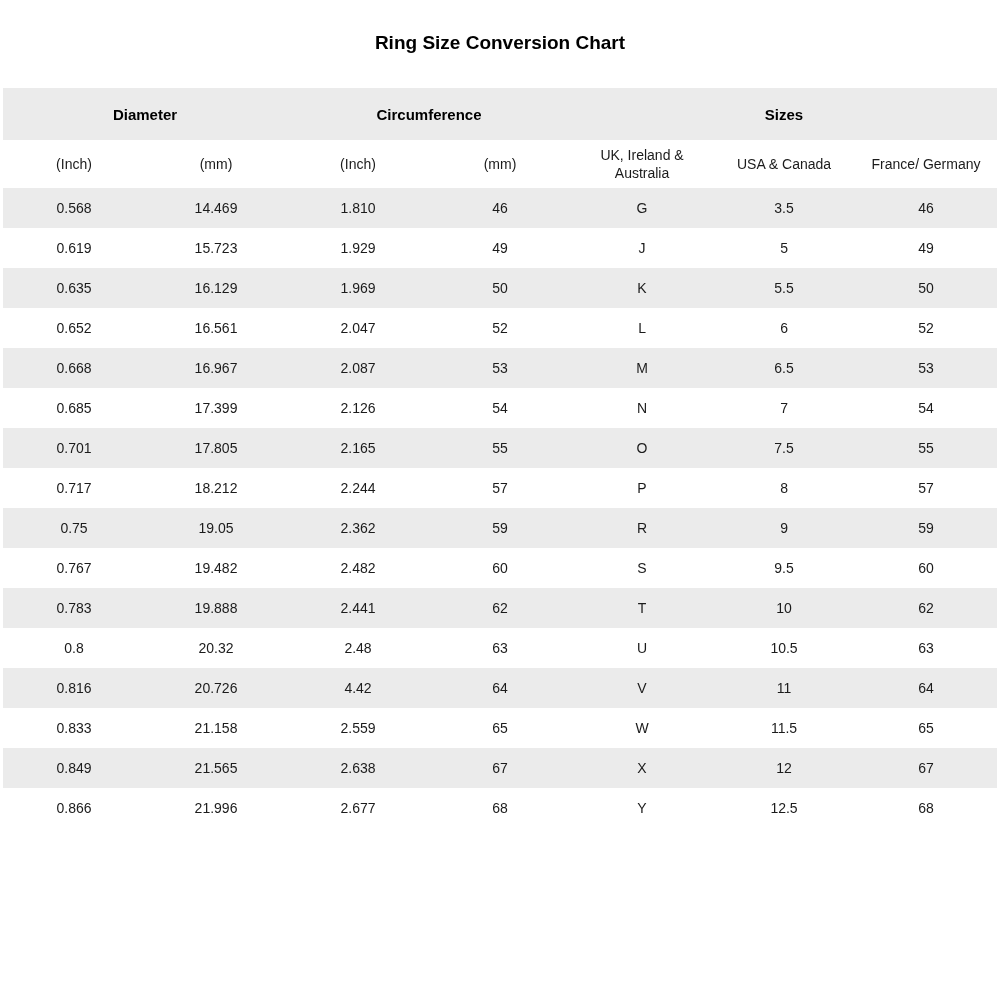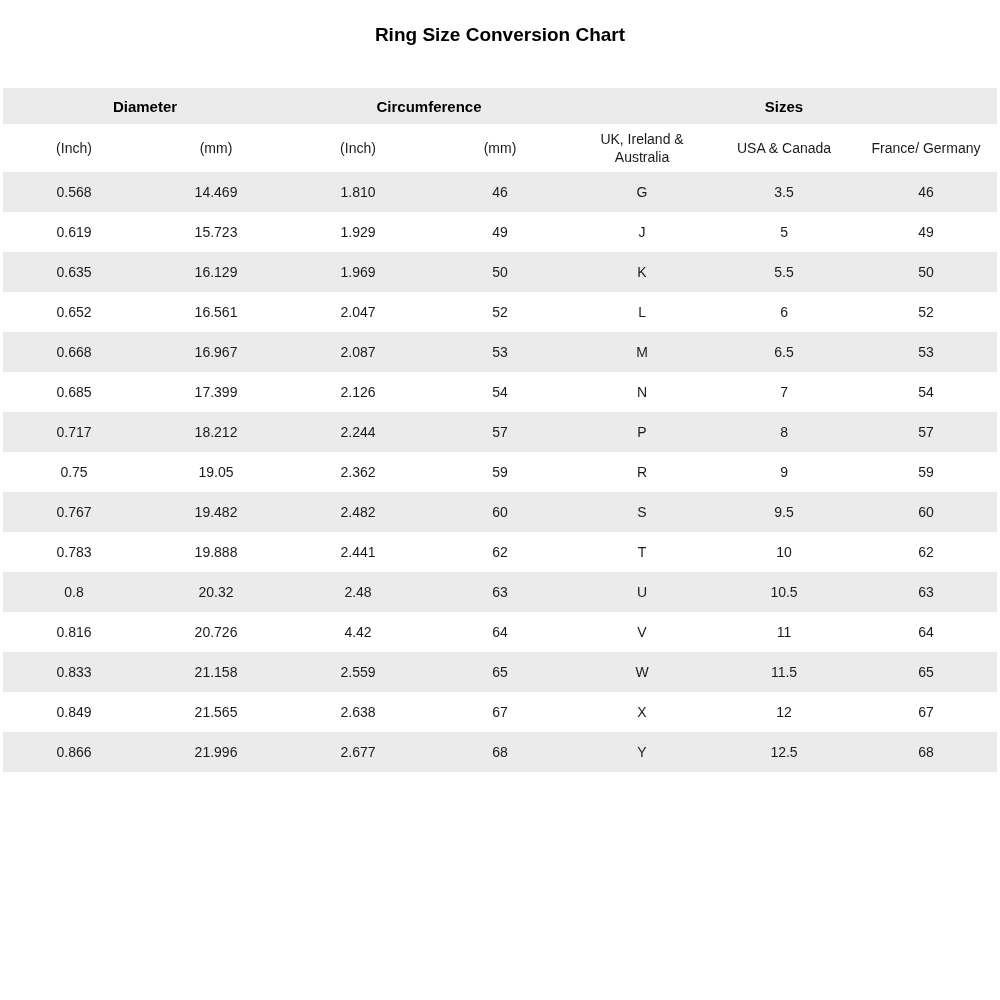--- a/index.html
+++ b/index.html
@@ -17,21 +17,21 @@
     font-family: "Liberation Sans", sans-serif;
     color: var(--text);
   }
   .page {
     width: 1000px;
     height: 1000px;
     overflow: hidden;
   }
   .title {
     margin: 0;
-    padding-top: 24px;
+    padding-top: 32px;
     height: 42px;
     font-size: 19px;
     line-height: 22px;
     font-weight: 700;
     text-align: center;
     color: #000000;
   }
   table.ring-table {
     margin: 46px 3px 0 3px;
     width: 994px;
@@ -41,21 +41,21 @@
   }
   table.ring-table col { width: 142px; }
   th, td {
     padding: 0 4px;
     text-align: center;
     vertical-align: middle;
     border: none;
     font-weight: 400;
   }
   .group-th {
-    height: 36px;
+    height: 52px;
     background: var(--stripe);
     font-size: 15px;
     font-weight: 700;
     color: #000000;
   }
   .sub-th {
     height: 48px;
     background: var(--bg);
     font-size: 14px;
     line-height: 1.3;
@@ -149,20 +149,29 @@
         <tr>
           <td>0.685</td>
           <td>17.399</td>
           <td>2.126</td>
           <td>54</td>
           <td>N</td>
           <td>7</td>
           <td>54</td>
         </tr>
         <tr>
+          <td>0.701</td>
+          <td>17.805</td>
+          <td>2.165</td>
+          <td>55</td>
+          <td>O</td>
+          <td>7.5</td>
+          <td>55</td>
+        </tr>
+        <tr>
           <td>0.717</td>
           <td>18.212</td>
           <td>2.244</td>
           <td>57</td>
           <td>P</td>
           <td>8</td>
           <td>57</td>
         </tr>
         <tr>
           <td>0.75</td>

